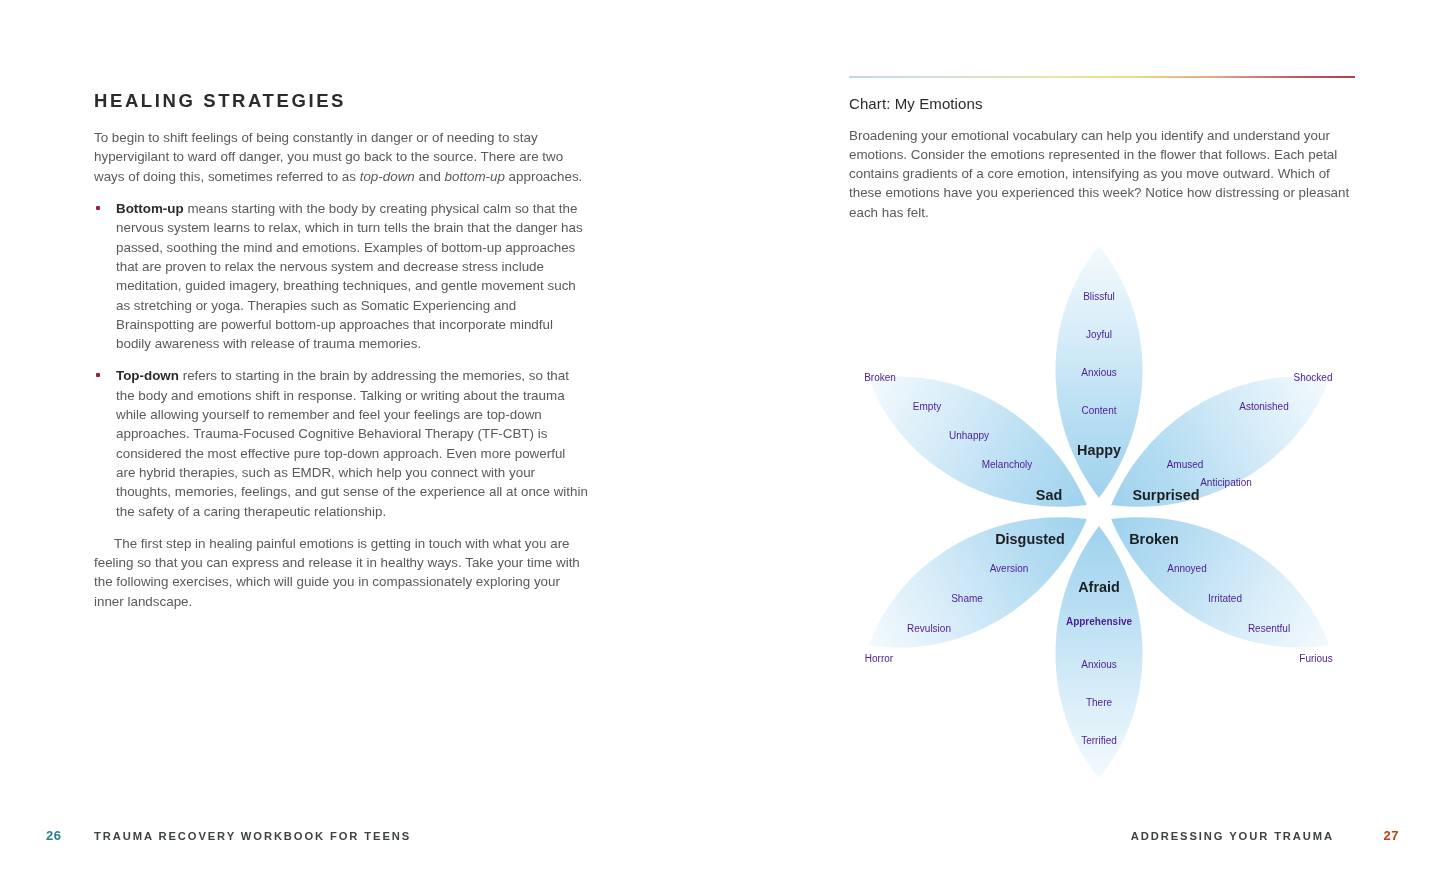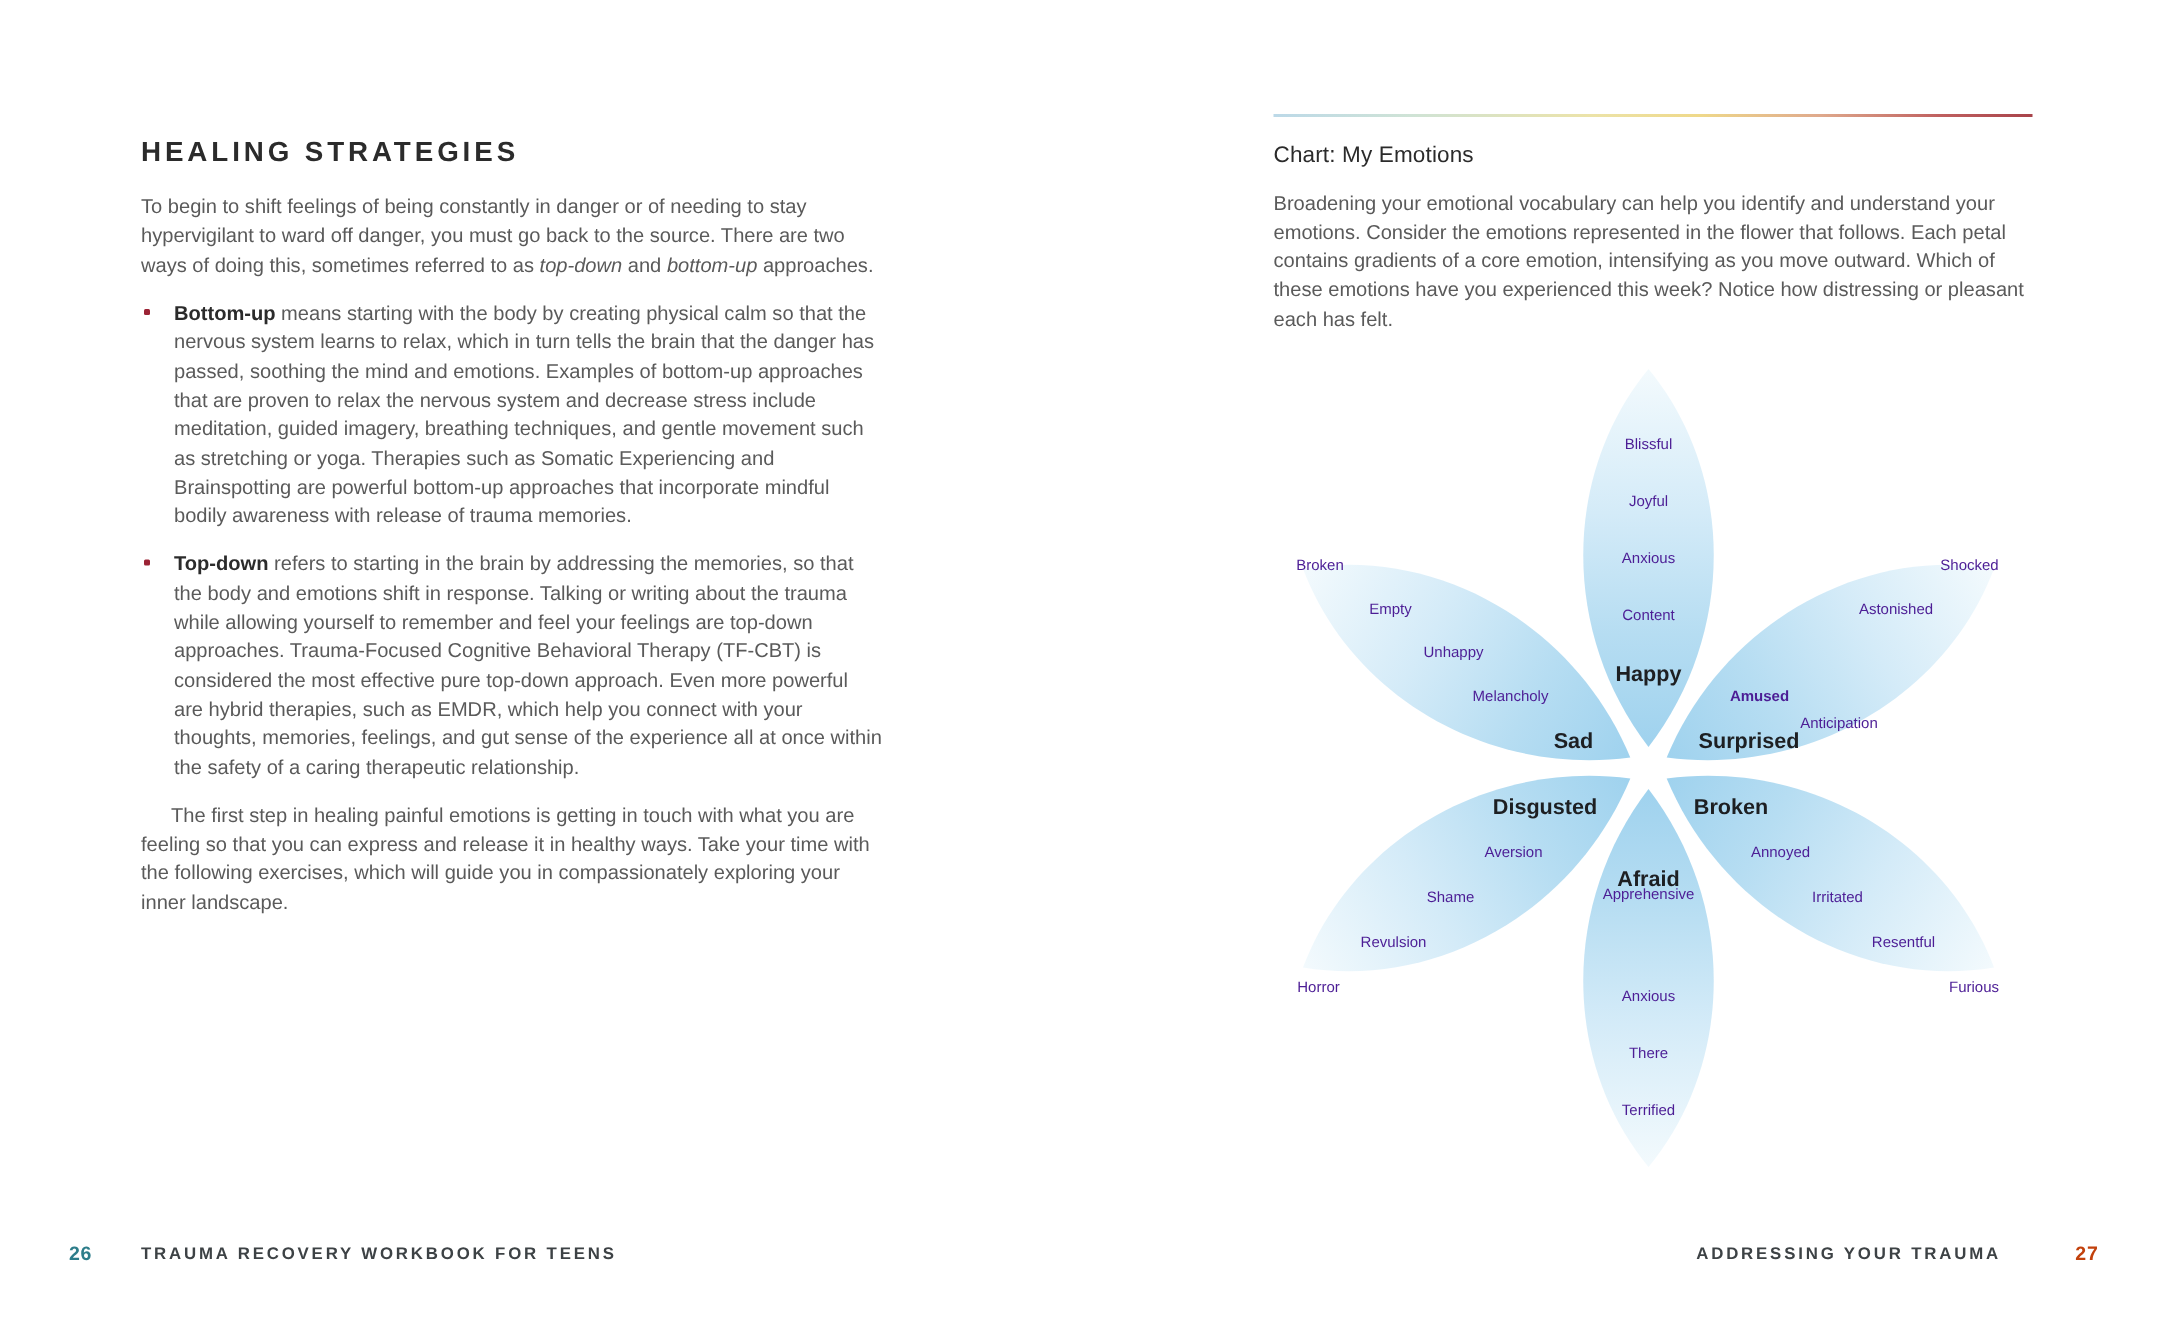--- a/index.html
+++ b/index.html
@@ -239,31 +239,31 @@
           <path d="M 0,-14 C 58,-89.6 58,-195.44 0,-266 C -58,-195.44 -58,-89.6 0,-14 Z" fill="url(#petalGrad)" transform="translate(377,512) rotate(-60)"></path>
         </g>
     </svg>
     <div id="petal-labels">
         <div class="petal-label core" style="left: 377px; top: 450px;">Happy</div>
         <div class="petal-label" style="left: 377px; top: 411px;">Content</div>
         <div class="petal-label" style="left: 377px; top: 373px;">Anxious</div>
         <div class="petal-label" style="left: 377px; top: 335px;">Joyful</div>
         <div class="petal-label" style="left: 377px; top: 297px;">Blissful</div>
         <div class="petal-label core" style="left: 444px; top: 495px;">Surprised</div>
-        <div class="petal-label" style="left: 451px; top: 465px; font-weight: bold;">Amused</div>
+        <div class="petal-label" style="left: 463px; top: 465px;">Amused</div>
         <div class="petal-label" style="left: 504px; top: 436px; margin-top: 47px;">Anticipation</div>
         <div class="petal-label" style="left: 542px; top: 407px;">Astonished</div>
         <div class="petal-label" style="left: 591px; top: 378px;">Shocked</div>
         <div class="petal-label core" style="left: 432px; top: 539px;">Broken</div>
         <div class="petal-label" style="left: 465px; top: 569px;">Annoyed</div>
         <div class="petal-label" style="left: 503px; top: 599px;">Irritated</div>
         <div class="petal-label" style="left: 547px; top: 629px;">Resentful</div>
         <div class="petal-label" style="left: 594px; top: 659px;">Furious</div>
         <div class="petal-label core" style="left: 377px; top: 587px;">Afraid</div>
-        <div class="petal-label" style="left: 377px; top: 597px;">Apprehensive</div>
+        <div class="petal-label" style="left: 377px; top: 622px; font-weight: bold;">Apprehensive</div>
         <div class="petal-label" style="left: 377px; top: 665px;">Anxious</div>
         <div class="petal-label" style="left: 377px; top: 703px;">There</div>
         <div class="petal-label" style="left: 377px; top: 741px;">Terrified</div>
         <div class="petal-label core" style="left: 308px; top: 539px;">Disgusted</div>
         <div class="petal-label" style="left: 287px; top: 569px;">Aversion</div>
         <div class="petal-label" style="left: 245px; top: 599px;">Shame</div>
         <div class="petal-label" style="left: 207px; top: 629px;">Revulsion</div>
         <div class="petal-label" style="left: 157px; top: 659px;">Horror</div>
         <div class="petal-label core" style="left: 327px; top: 495px;">Sad</div>
         <div class="petal-label" style="left: 285px; top: 465px;">Melancholy</div>

